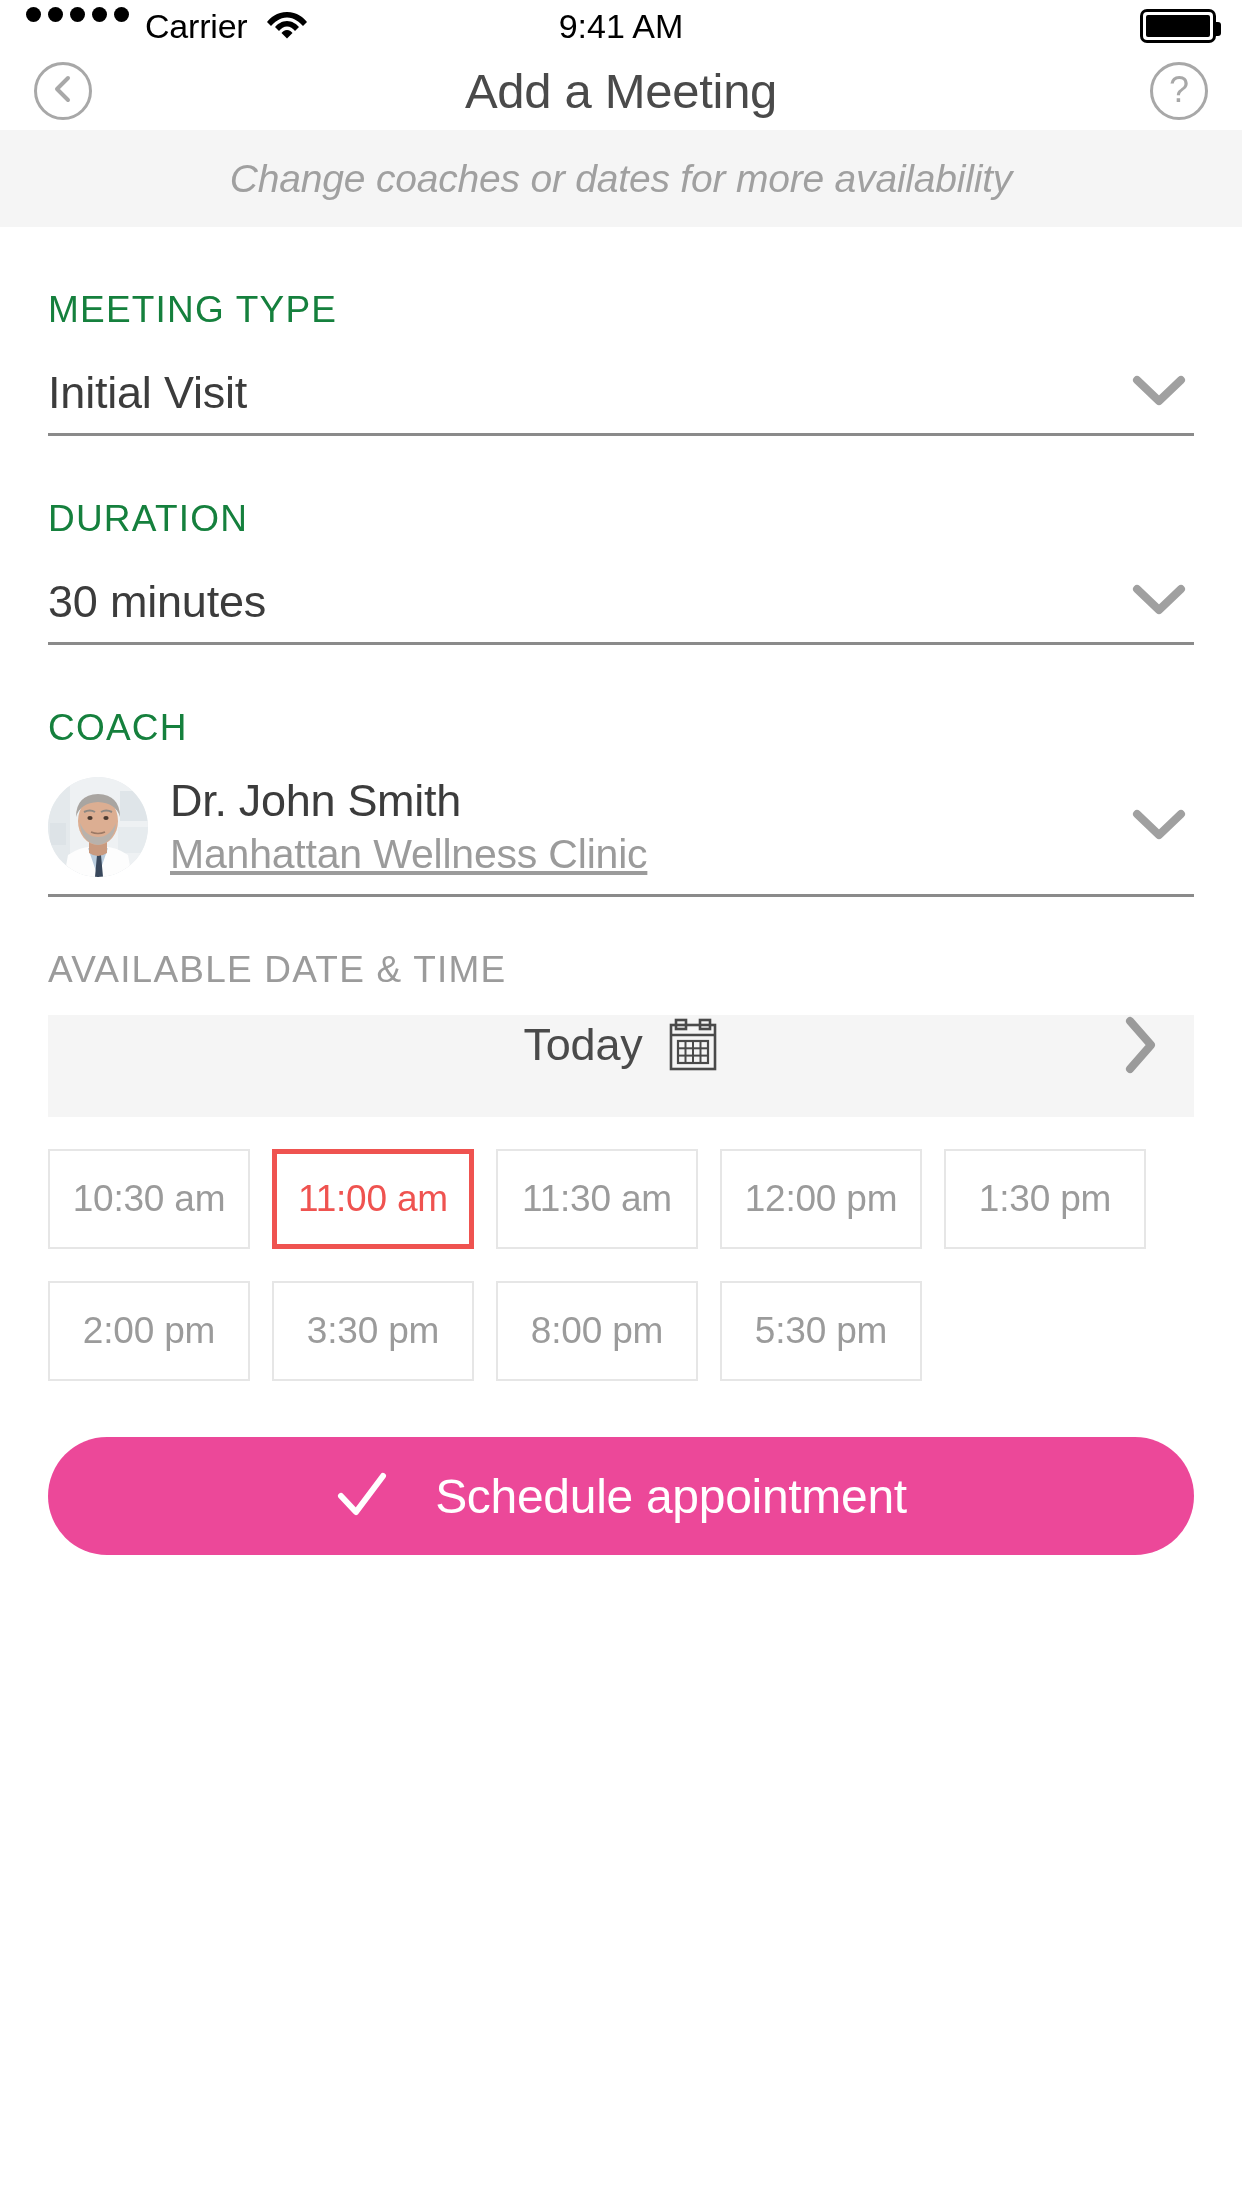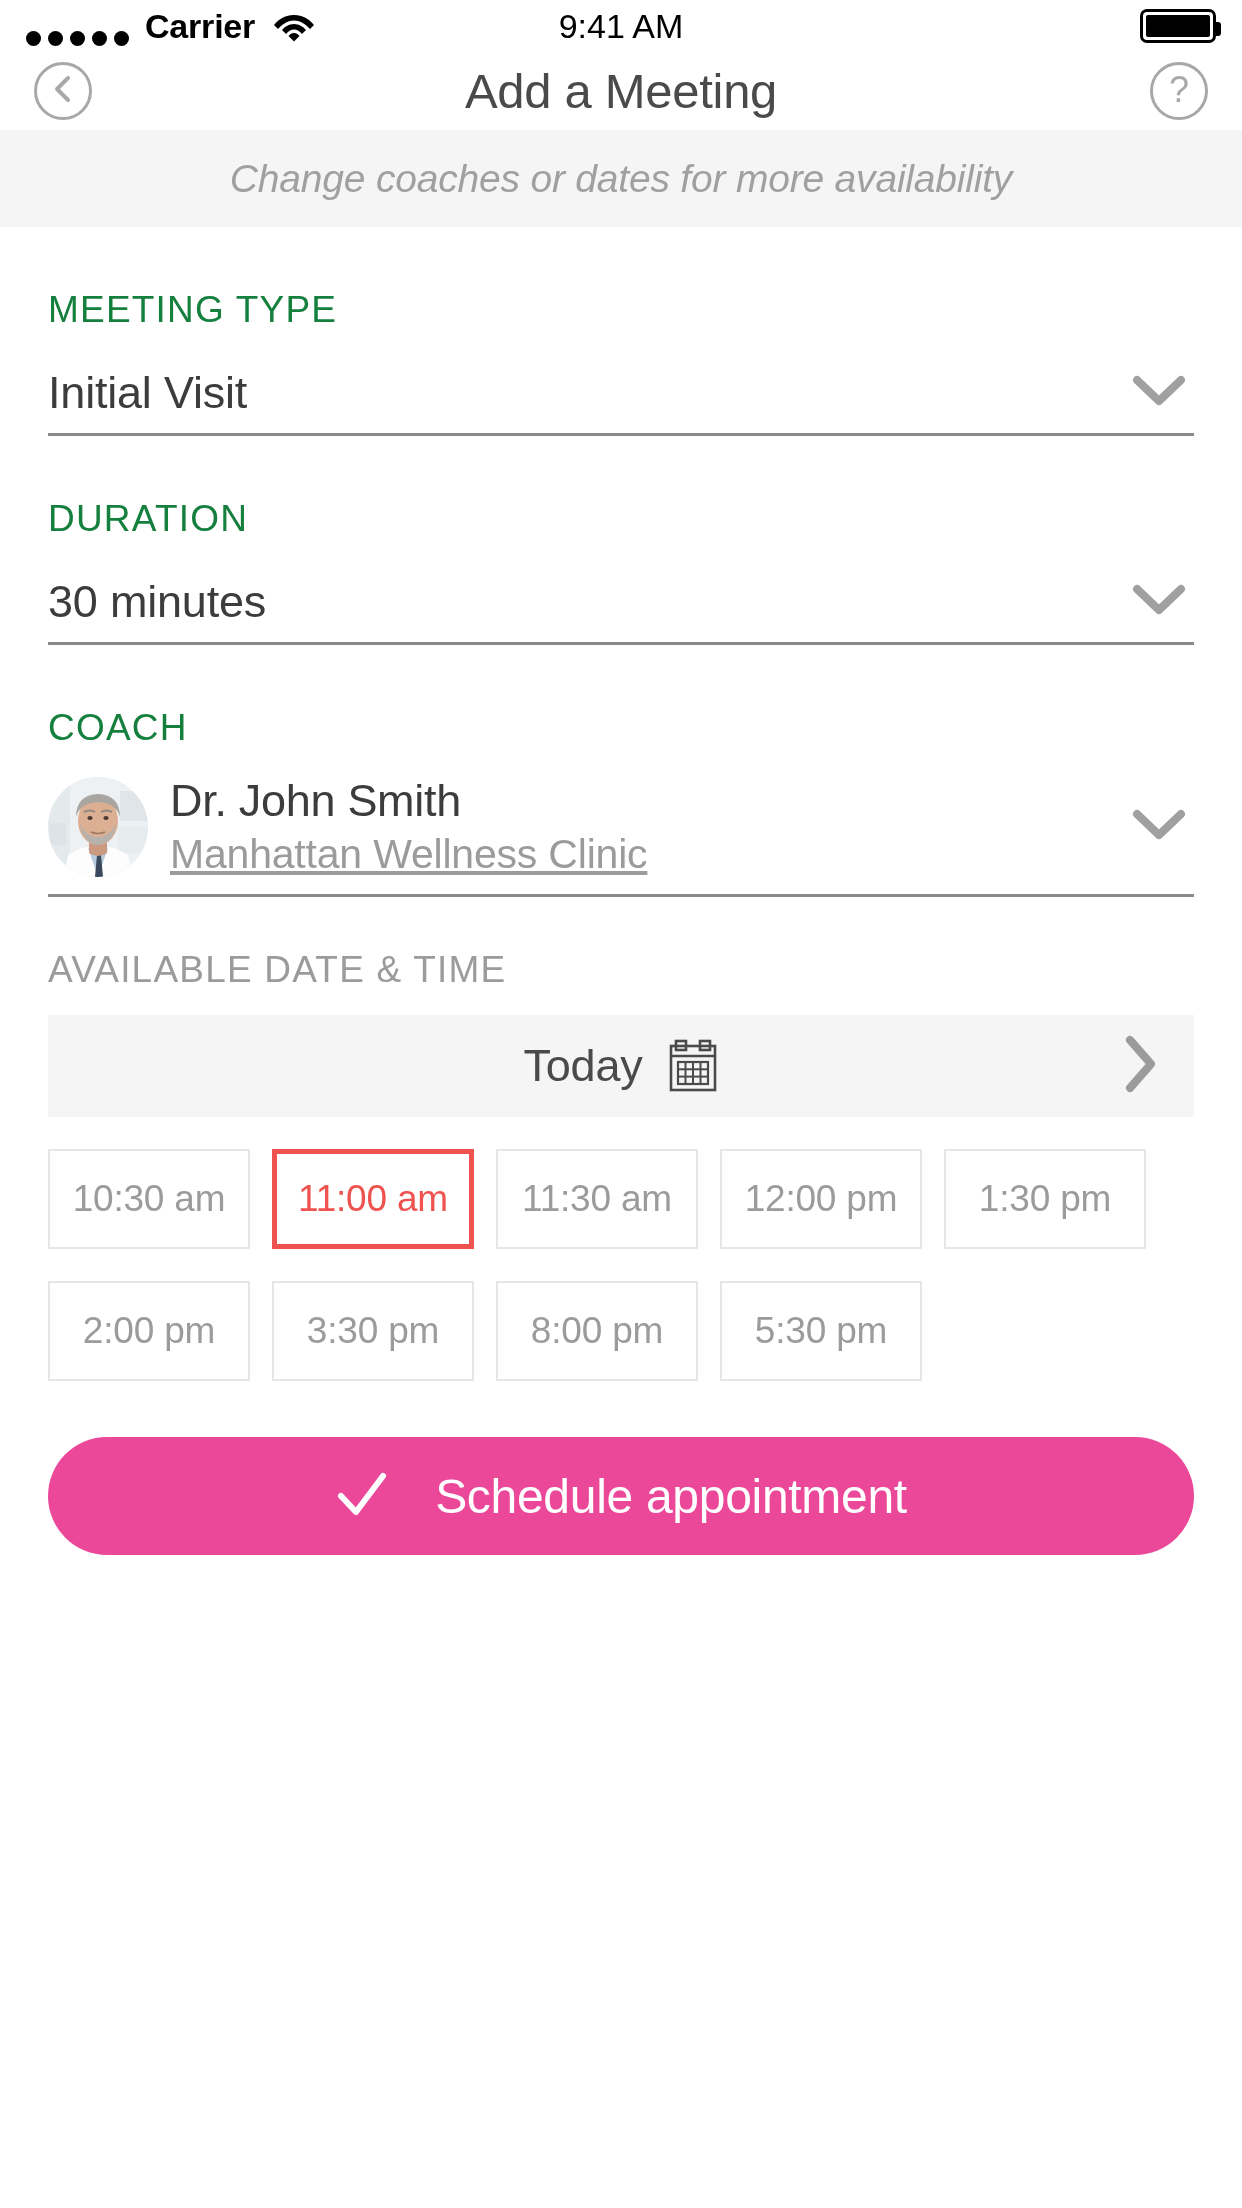--- a/index.html
+++ b/index.html
@@ -12,21 +12,21 @@
 
   
   .status-bar{
     position:relative;
     height:52px;
     display:flex;
     align-items:center;
     padding:0 26px;
     background:#ffffff;
   }
-  .status-left{ display:flex; align-items:flex-end; gap:10px;font-weight:bold; }
+  .status-left{ display:flex; align-items:flex-start; gap:10px; }
   .dots{ display:flex; align-items:center; gap:7px; }
   .dot{ width:15px; height:15px; border-radius:50%; background:#000; }
   .carrier{ font-size:34px; color:#000; letter-spacing:-0.2px; margin-left:6px; }
   .wifi{ margin-left:8px; display:block; }
   .status-time{
     position:absolute; left:0; right:0; top:0; bottom:0;
     display:flex; align-items:center; justify-content:center;
     font-size:34px; color:#000; pointer-events:none;
   }
   .status-right{ margin-left:auto; display:flex; align-items:center; }
@@ -113,21 +113,21 @@
 
   
   .section-label{
     font-size:37px; color:#9b9b9b; letter-spacing:1.2px;
     padding-top:52px;
   }
   .date-bar{
     margin-top:24px;
     height:102px;
     background:#f5f5f5;
-    display:flex; align-items:center;
+    display:flex; align-items:flex-start;
     position:relative;
     padding:0 34px;
   }
   .date-bar-center{
     position:absolute; left:0; right:0;
     display:flex; align-items:center; justify-content:center; gap:24px;
     pointer-events:none;
   }
   .date-label{ font-size:45px; color:#4a4a4a; letter-spacing:-0.2px; }
   .date-next{ margin-left:auto; display:flex; align-items:center; }

